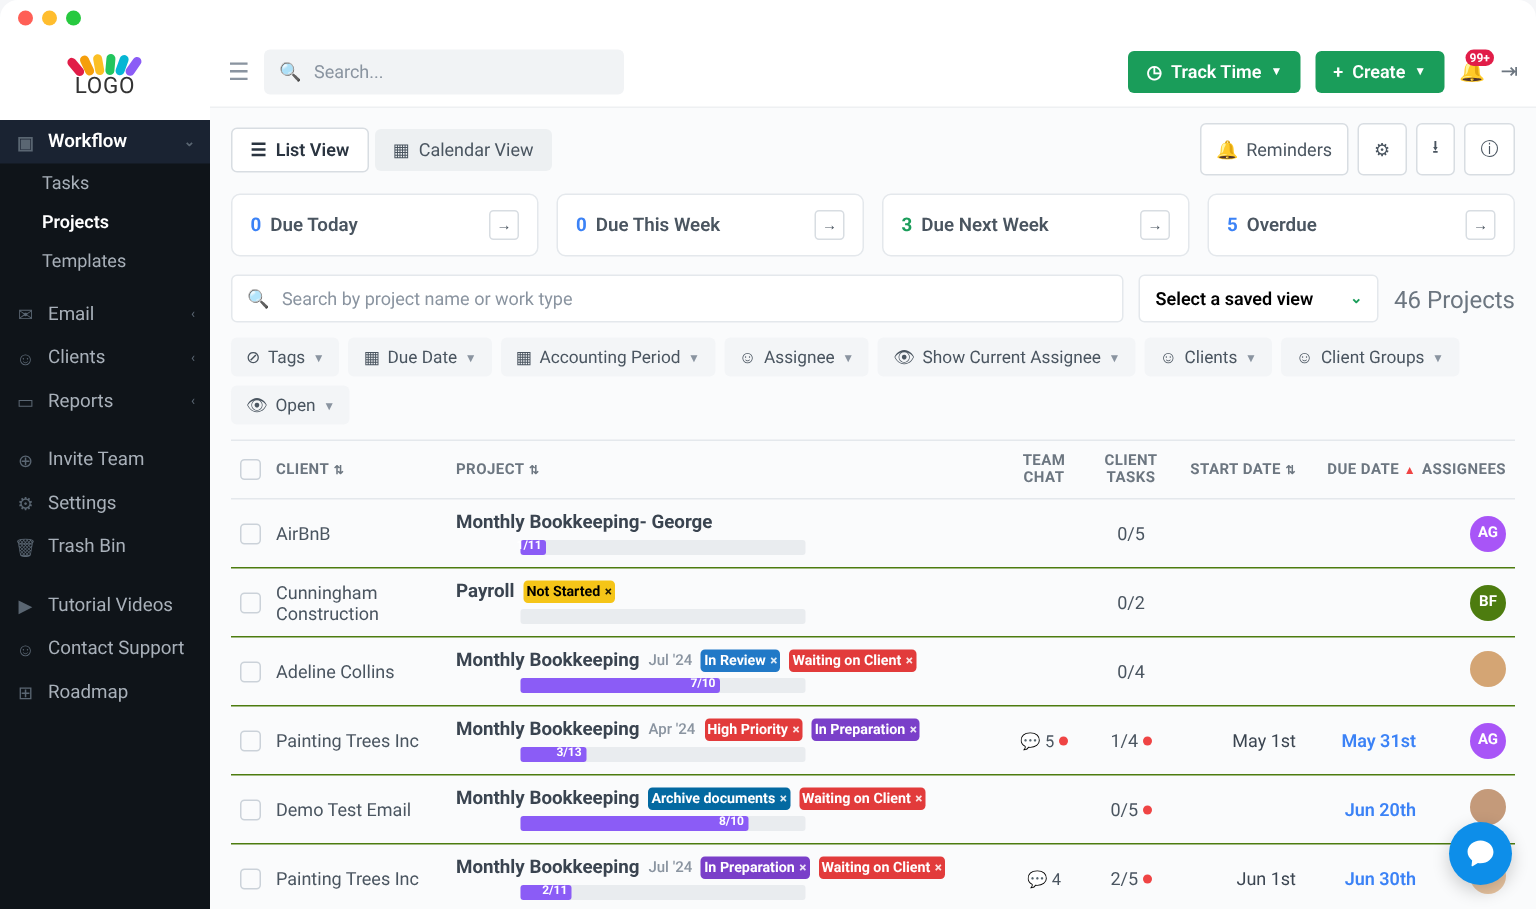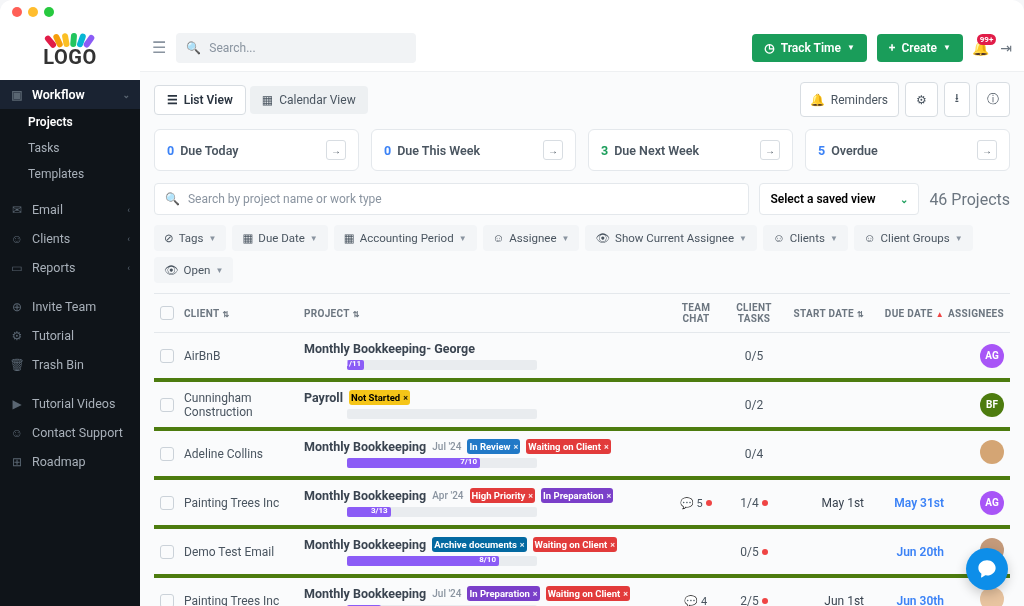--- a/index.html
+++ b/index.html
@@ -7,21 +7,21 @@
 .titlebar { height: 24px; background: #fff; display: flex; align-items: center; padding-left: 12px; gap: 6px; border-radius: 12px 12px 0 0; }
 .tb-dot { width: 10px; height: 10px; border-radius: 50%; }
 .tb-red { background: #ff5f56; }
 .tb-yellow { background: #ffbd2e; }
 .tb-green { background: #27c93f; }
 .app { display: flex; height: calc(100% - 24px); }
 .sidebar { width: 140px; background: #0f1419; color: #a8b0b9; font-size: 12.5px; display: flex; flex-direction: column; overflow: hidden; }
 .logo-box { background: #fff; padding: 4px 8px 6px; text-align: center; height: 56px; display: flex; flex-direction: column; justify-content: center; align-items: center;}
 .logo-flower { display: flex; gap: 0; justify-content: center; }
 .petal { width: 6px; height: 14px; border-radius: 3px; display: inline-block; transform-origin: bottom center; }
-.logo-text { font-weight: 700; font-size: 20px; color: #333; letter-spacing: 0.5px; margin-top: -2px; }
+.logo-text { font-weight: 400; font-size: 15px; color: #333; letter-spacing: 0.5px; margin-top: -2px; }
 .nav { flex: 1; }
 .nav-item { display: flex; align-items: center; gap: 8px; padding: 7px 10px; cursor: pointer; }
 .nav-item .chev { margin-left: auto; font-size: 9px; color: #5a6672; }
 .nav-item.open { background: #1a2332; color: #fff; font-weight: 600; }
 .nav-sub { padding: 6px 10px 6px 28px; cursor: pointer; font-size: 12px; }
 .nav-sub.active { color: #fff; font-weight: 600; }
 .nav-icon { width: 14px; height: 14px; display: inline-flex; align-items: center; justify-content: center; font-size: 12px; color: #5a6672; }
 .main { flex: 1; background: #fff; display: flex; flex-direction: column; overflow: hidden; }
 .topbar { height: 48px; display: flex; align-items: center; padding: 0 12px; gap: 10px; border-bottom: 1px solid #eef0f2; }
 .hamburger { color: #8a94a0; font-size: 16px; cursor: pointer; }
@@ -54,21 +54,21 @@
 .table { margin-top: 10px; border-top: 1px solid #e4e8ec; }
 .thead { display: flex; align-items: center; padding: 8px 6px; font-size: 10px; font-weight: 700; color: #6c7680; letter-spacing: 0.3px; text-transform: uppercase; border-bottom: 1px solid #e4e8ec; }
 .col-chk { width: 24px; }
 .col-client { width: 120px; }
 .col-project { flex: 1; min-width: 0; }
 .col-chat { width: 56px; text-align: center; }
 .col-tasks { width: 60px; text-align: center; }
 .col-start { width: 80px; text-align: right; }
 .col-due { width: 80px; text-align: right; }
 .col-asg { width: 60px; text-align: right; }
-.row { display: flex; align-items: center; padding: 8px 6px; border-bottom: 4px solid #4d7c0f; font-size: 12px; color: #3a4450; min-height: 42px; }
+.row { display: flex; align-items: center; padding: 8px 6px; border-bottom: 1px solid #4d7c0f; font-size: 12px; color: #3a4450; min-height: 42px; }
 .chk { width: 14px; height: 14px; border: 1.5px solid #cbd2d9; border-radius: 3px; }
 .client-name { font-size: 12px; color: #4a5560; }
 .proj-name { font-weight: 700; font-size: 12.5px; display: inline-flex; align-items: center; gap: 6px; flex-wrap: wrap; }
 .proj-sub { font-size: 10px; color: #8a94a0; font-weight: 500; }
 .tag { font-size: 9.5px; font-weight: 700; padding: 2px 2px; border-radius: 3px; color: #fff; display: inline-flex; align-items: center; gap: 3px; }
 .tag .x { font-size: 9px; opacity: 0.85; }
 .tag-yellow { background: #f5c518; color: #000; }
 .tag-blue { background: #2179c7; }
 .tag-red { background: #e23b3b; }
 .tag-purple { background: #7a3fc9; }
@@ -107,22 +107,22 @@
         <span class="petal" style="background:#8b5cf6;transform:rotate(35deg)"></span>
       </div>
       <div class="logo-text">LOGO</div>
     </div>
     <div class="nav">
       <div class="nav-item open">
         <span class="nav-icon">▣</span>
         <span>Workflow</span>
         <span class="chev">⌄</span>
       </div>
+      <div class="nav-sub">Tasks</div>
       <div class="nav-sub active">Projects</div>
-      <div class="nav-sub">Tasks</div>
       <div class="nav-sub">Templates</div>
       <div class="nav-item" style="margin-top:8px">
           <span class="nav-icon">✉</span>
           <span>Email</span>
           <span class="chev">‹</span>
         </div>
       <div class="nav-item">
           <span class="nav-icon">☺</span>
           <span>Clients</span>
           <span class="chev">‹</span>
@@ -131,21 +131,21 @@
           <span class="nav-icon">▭</span>
           <span>Reports</span>
           <span class="chev">‹</span>
         </div>
       <div class="nav-item" style="margin-top:10px">
           <span class="nav-icon">⊕</span>
           <span>Invite Team</span>
         </div>
       <div class="nav-item">
           <span class="nav-icon">⚙</span>
-          <span>Tutorial</span>
+          <span>Settings</span>
         </div>
       <div class="nav-item">
           <span class="nav-icon">🗑</span>
           <span>Trash Bin</span>
         </div>
       <div class="nav-item" style="margin-top:10px">
           <span class="nav-icon">▶</span>
           <span>Tutorial Videos</span>
         </div>
       <div class="nav-item">

